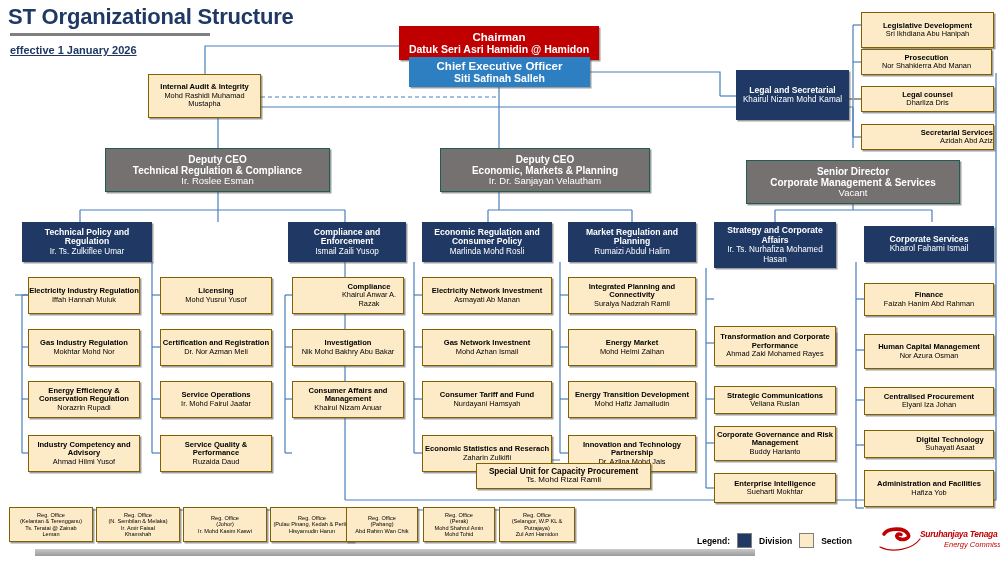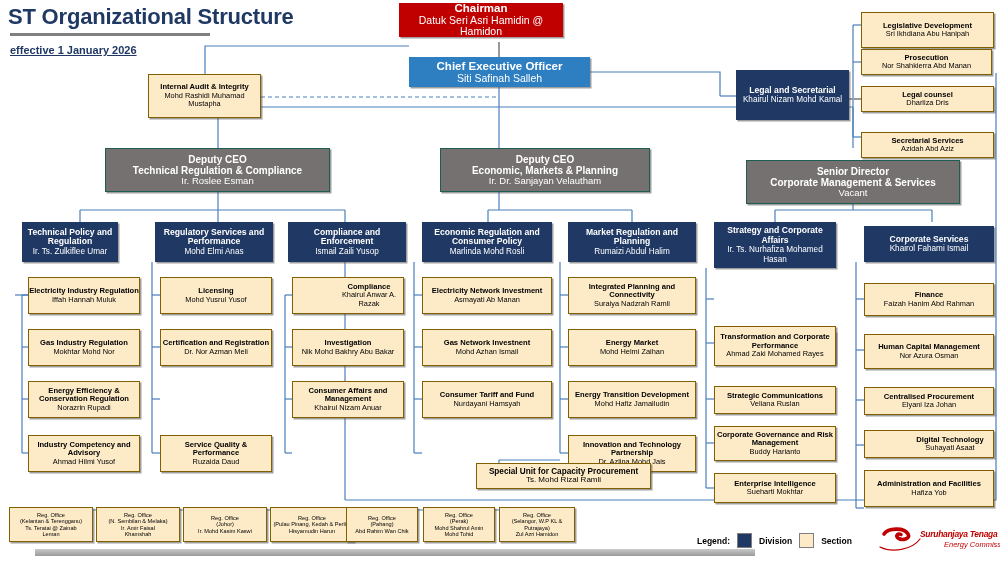--- a/index.html
+++ b/index.html
@@ -16,21 +16,21 @@
 
   .node {
     position: absolute;
     display: flex; flex-direction: column;
     align-items: center; justify-content: center;
     text-align: center;
     line-height: 1.12;
     box-shadow: 1.5px 1.5px 0 rgba(80,80,80,0.55);
   }
   .node .t1 { font-weight: bold; }
-  .node .t2 { font-weight: normal; }
+  .node .t2 { font-weight: bold; }
 
   
   .chairman {
     background: #c00000; color:#ffffff; border:1px solid #c00000;
     font-size: 11.5px;
   }
   .chairman .t1 { font-size: 11.5px; }
   .chairman .t2 { font-size: 10.5px; }
 
   .ceo {
@@ -218,21 +218,21 @@
       <line x1="535" y1="510" x2="535" y2="522"></line>
       <path d="M345 500 L996 500 L996 73"></path>
       <line x1="20" y1="510" x2="20" y2="522"></line>
     </g>
   </svg>
 
   <div id="title">ST Organizational Structure</div>
   <div id="title-rule"></div>
   <div id="subtitle">effective 1 January 2026</div>
 
-  <div class="node chairman" style="left:399px; top:3px; width:164px; height:34px;">
+  <div class="node chairman" style="left:399px; top:26px; width:200px; height:34px;">
     <span class="t1">Chairman</span>
     <span class="t2">Datuk Seri Asri Hamidin @ Hamidon</span>
   </div>
 
   <div class="node ceo" style="left:409px; top:57px; width:181px; height:30px;">
     <span class="t1">Chief Executive Officer</span>
     <span class="t2">Siti Safinah Salleh</span>
   </div>
 
   <div class="node section" style="left:148px; top:74px; width:113px; height:44px;">
@@ -250,48 +250,44 @@
     <span class="t2">Sri Ikhdiana Abu Hanipah</span>
   </div>
   <div class="node section" style="left:861px; top:49px; width:131px; height:26px;">
     <span class="t1">Prosecution</span>
     <span class="t2">Nor Shahkierra Abd Manan</span>
   </div>
   <div class="node section" style="left:861px; top:86px; width:133px; height:26px;">
     <span class="t1">Legal counsel</span>
     <span class="t2">Dharliza Dris</span>
   </div>
-  <div class="node section" style="left:861px; top:132px; width:133px; height:26px;">
+  <div class="node section" style="left:861px; top:124px; width:133px; height:26px;align-items:flex-end;">
     <span class="t1">Secretarial Services</span>
     <span class="t2">Azidah Abd Aziz</span>
   </div>
 
   <div class="node deputy" style="left:105px; top:148px; width:225px; height:44px;">
     <span class="t1">Deputy CEO</span>
     <span class="t1">Technical Regulation &amp; Compliance</span>
     <span class="t2">Ir. Roslee Esman</span>
   </div>
   <div class="node deputy" style="left:440px; top:148px; width:210px; height:44px;">
     <span class="t1">Deputy CEO</span>
     <span class="t1">Economic, Markets &amp; Planning</span>
     <span class="t2">Ir. Dr. Sanjayan Velautham</span>
   </div>
   <div class="node deputy" style="left:746px; top:160px; width:214px; height:44px;">
     <span class="t1">Senior Director</span>
     <span class="t1">Corporate Management &amp; Services</span>
     <span class="t2">Vacant</span>
   </div>
 
-  <div class="node division" style="left:22px; top:222px; width:96px; height:40px;">
+  <div class="node division" style="left:22px; top:222px; width:130px; height:40px;">
     <span class="t1">Technical Policy and Regulation</span>
     <span class="t2">Ir. Ts. Zulkiflee Umar</span>
-  </div>
-  <div class="node division" style="left:155px; top:222px; width:118px; height:40px;">
-    <span class="t1">Regulatory Services and Performance</span>
-    <span class="t2">Mohd Elmi Anas</span>
   </div>
   <div class="node division" style="left:288px; top:222px; width:118px; height:40px;">
     <span class="t1">Compliance and Enforcement</span>
     <span class="t2">Ismail Zaili Yusop</span>
   </div>
   <div class="node division" style="left:422px; top:222px; width:130px; height:40px;">
     <span class="t1">Economic Regulation and Consumer Policy</span>
     <span class="t2">Marlinda Mohd Rosli</span>
   </div>
   <div class="node division" style="left:568px; top:222px; width:128px; height:40px;">
@@ -325,20 +321,24 @@
   </div>
 
   <div class="node section" style="left:160px; top:277px; width:112px; height:37px;">
     <span class="t1">Licensing</span>
     <span class="t2">Mohd Yusrul Yusof</span>
   </div>
   <div class="node section" style="left:160px; top:329px; width:112px; height:37px;">
     <span class="t1">Certification and Registration</span>
     <span class="t2">Dr. Nor Azman Meli</span>
   </div>
+  <div class="node section" style="left:160px; top:381px; width:112px; height:37px;">
+    <span class="t1">Service Operations</span>
+    <span class="t2">Ir. Mohd Fairul Jaafar</span>
+  </div>
   <div class="node section" style="left:160px; top:435px; width:112px; height:37px;">
     <span class="t1">Service Quality &amp; Performance</span>
     <span class="t2">Ruzaida Daud</span>
   </div>
 
   <div class="node section" style="left:292px; top:277px; width:112px; height:37px;padding-left:42px;">
     <span class="t1">Compliance</span>
     <span class="t2">Khairul Anwar A. Razak</span>
   </div>
   <div class="node section" style="left:292px; top:329px; width:112px; height:37px;">
@@ -354,20 +354,24 @@
     <span class="t1">Electricity Network Investment</span>
     <span class="t2">Asmayati Ab Manan</span>
   </div>
   <div class="node section" style="left:422px; top:329px; width:130px; height:37px;">
     <span class="t1">Gas Network Investnent</span>
     <span class="t2">Mohd Azhan Ismail</span>
   </div>
   <div class="node section" style="left:422px; top:381px; width:130px; height:37px;">
     <span class="t1">Consumer Tariff and Fund</span>
     <span class="t2">Nurdayani Hamsyah</span>
+  </div>
+  <div class="node section" style="left:422px; top:435px; width:130px; height:37px;">
+    <span class="t1">Economic Statistics and Reserach</span>
+    <span class="t2">Zaharin Zulkifli</span>
   </div>
 
   <div class="node section" style="left:568px; top:277px; width:128px; height:37px;">
     <span class="t1">Integrated Planning and Connectivity</span>
     <span class="t2">Suraiya Nadzrah Ramli</span>
   </div>
   <div class="node section" style="left:568px; top:329px; width:128px; height:37px;">
     <span class="t1">Energy Market</span>
     <span class="t2">Mohd Helmi Zaihan</span>
   </div>

